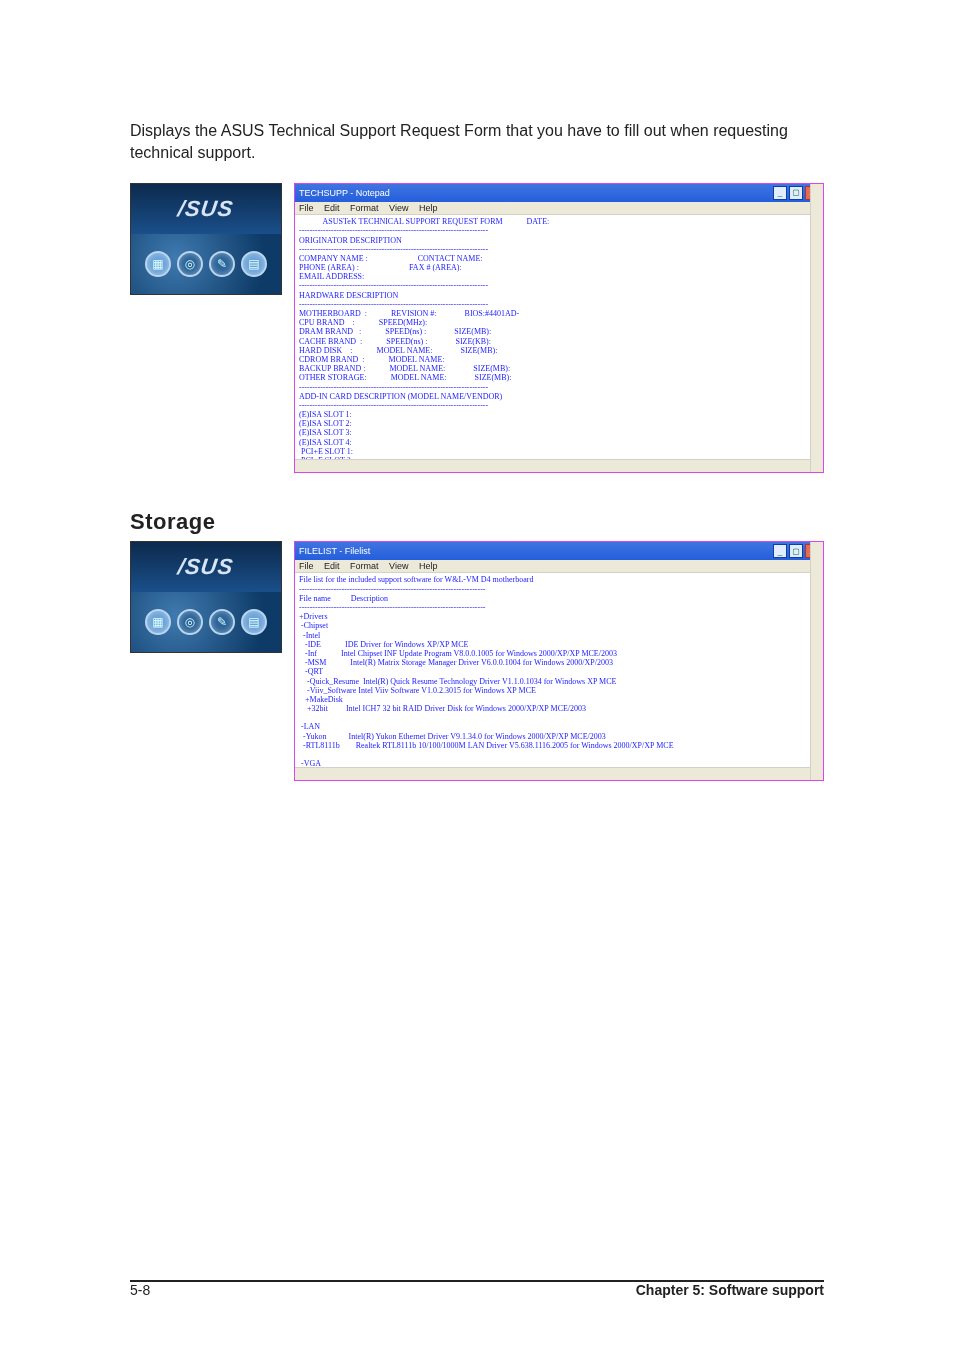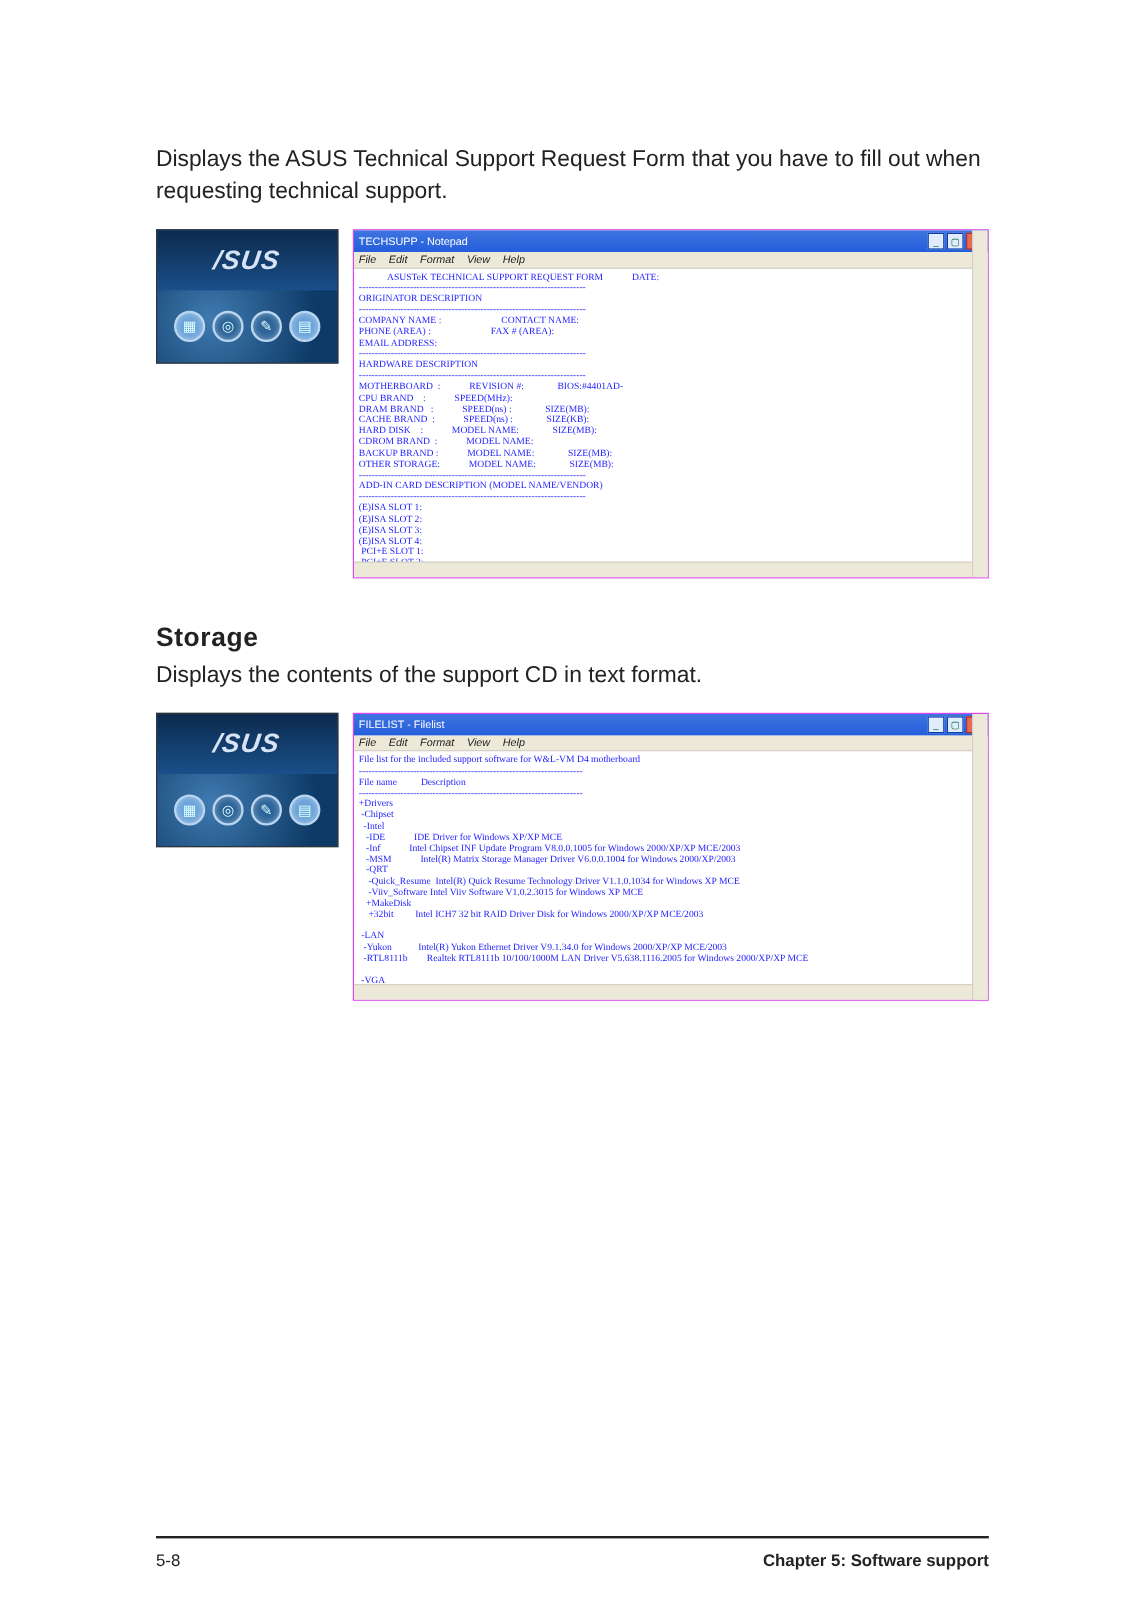--- a/index.html
+++ b/index.html
@@ -15,21 +15,21 @@
     box-sizing: border-box;
     min-height: 1280px;
   }
   h2.section {
     font-size: 22px;
     font-weight: bold;
     margin: 0 0 6px 0;
     letter-spacing: 0.5px;
   }
   p.lead {
-    font-size: 19px;
+    font-size: 16px;
     margin: 0 0 18px 0;
     line-height: 1.4;
   }
   .shot-row {
     display: flex;
     align-items: flex-start;
     gap: 12px;
     margin-bottom: 36px;
   }
   
@@ -90,21 +90,20 @@
   .np-wbtns { display:flex; gap:2px;}
   .np-wbtns span{
     width:12px;height:12px;background:#e2ecff;border:1px solid #0a3fa8;
     display:inline-flex;align-items:center;justify-content:center;
     font-size:8px;color:#063;
   }
   .np-wbtns .close{background:#e56a54;color:#fff;border-color:#a33;}
   .np-menu{
     background:#ece9d8; color:#222; padding:1px 4px; font-size:9px;
     border-bottom:1px solid #d4d0c8;
-    font-style:italic;
   }
   .np-menu span{margin-right:8px;}
   .np-body{
     font-family: Liberation Serif, serif;
     white-space: pre;
     padding:2px 4px 2px 4px;
     color:#1b1bff;
     overflow:hidden;
     height: 240px;
   }
@@ -119,21 +118,20 @@
     border-left:1px solid #d4d0c8;
   }
   .np-bottom{
     height:12px;background:#ece9d8;border-top:1px solid #d4d0c8;
   }
 
   .footer {
     display:flex;
     justify-content:space-between;
     border-top: 2px solid #222;
-    padding-top:10px;
     font-size:14px;
     margin-top: 30px;
   }
   .footer .right { font-weight:bold; }
 </style>
 </head>
 <body>
 
 <div class="page">
 
@@ -208,21 +206,20 @@
 APPLICATION SOFTWARE:
 DEVICE DRIVERS:
 -----------------------------------------------------------------------
 PROBLEM DESCRIPTION (WHAT PROBLEMS AND UNDER WHAT SITUATIONS)
 -----------------------------------------------------------------------</div>
       <div class="np-bottom"></div>
     </div>
   </div>
 
   <h2 class="section">Storage</h2>
-  <p class="lead">Displays the contents of the support CD in text format.</p>
 
   <div class="shot-row">
     <div class="asus-card">
       <div class="top">
           <span>/SUS</span>
         </div>
       <div class="bot">
         <span class="dot d1">▦</span>
         <span class="dot d2">◎</span>
         <span class="dot d3">✎</span>

